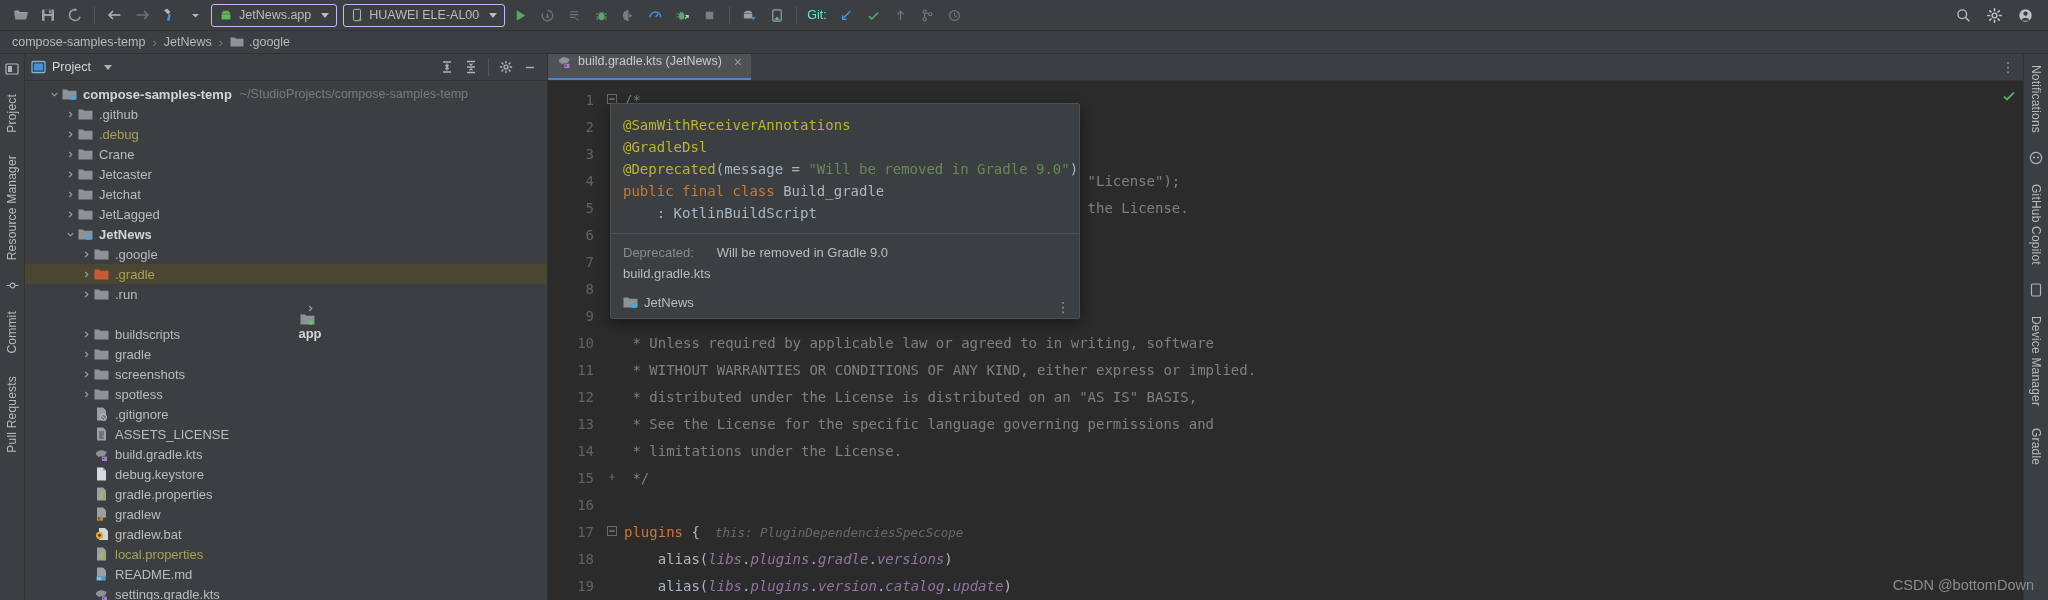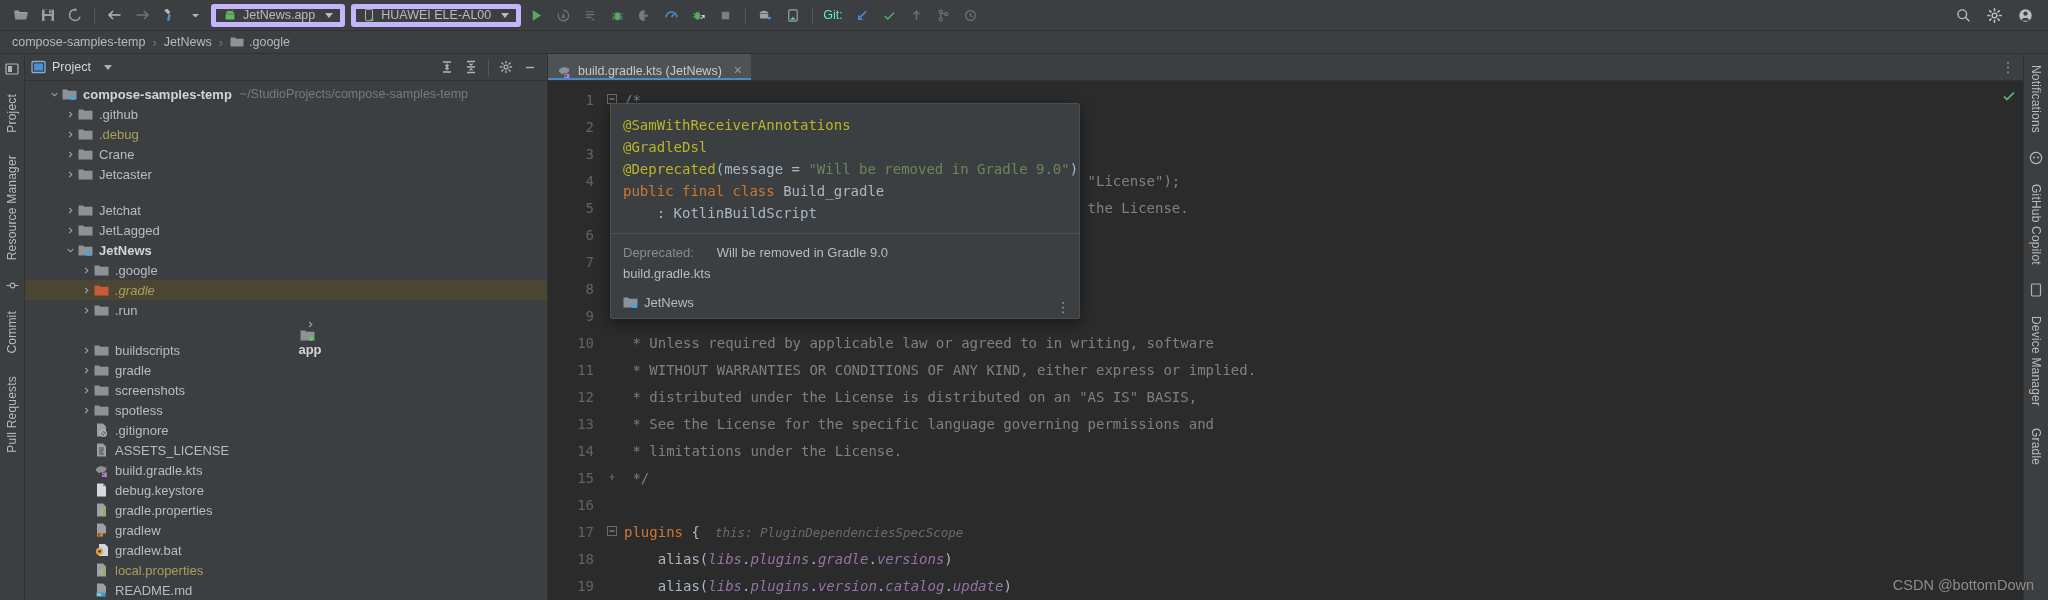--- a/index.html
+++ b/index.html
@@ -23,21 +23,21 @@
     position: relative;
   }
   .tb-group { display: flex; align-items: center; gap: 2px; }
   .tb-btn {
     width: 25px; height: 25px; display: flex; align-items: center;
     justify-content: center; border-radius: 3px; cursor: default;
   }
   .tb-btn svg { display: block; }
   .tb-sep { width: 1px; height: 17px; background: #555759; margin: 0 7px; }
   .combo {
-    height: 23px; border: 5px solid #c4b5fd; border-radius: 3px;
+    height: 23px; border: 1px solid #c4b5fd; border-radius: 3px;
     display: flex; align-items: center; gap: 6px; padding: 0 7px;
     color: #bbbbbb; font-size: 12.5px; margin: 0 3px;
   }
   .combo .caret {
     width: 0; height: 0; border-left: 4px solid transparent;
     border-right: 4px solid transparent; border-top: 5px solid #bbbbbb;
     margin-left: 4px;
   }
   .git-label { color: #5eead4; font-size: 12.5px; margin: 0 7px 0 3px; }
   .tb-right { position: absolute; right: 10px; display: flex; align-items: center; gap: 6px; }
@@ -85,40 +85,40 @@
     margin-left: 13px;
   }
   .pp-tools { margin-left: auto; display: flex; align-items: center; gap: 2px; }
   .pp-tool { width: 22px; height: 22px; display: flex; align-items: center; justify-content: center; }
 
   .tree { flex: 1; overflow: hidden; padding-top: 3px; background: #3c3f41; }
   .trow {
     height: 20px; display: flex; align-items: center; font-size: 13px;
     color: #bbbbbb; white-space: nowrap; padding-right: 6px;
   }
-  .trow.sel { background: #4b4632; font-style: italic; }
+  .trow.sel { background: #4b4632; }
   .tarrow {
     width: 14px; min-width: 14px; display: flex; align-items: center; justify-content: center;
   }
   .tarrow svg { display:block; }
   .ticon { width: 17px; min-width: 17px; margin-right: 5px; display: flex; align-items: center; justify-content: center; }
   .tlabel { font-size: 13px; }
   .tpath { color: #7a7a7a; font-size: 12.5px; margin-left: 8px; }
   .bold { font-weight: bold; color: #d4d4d4; }
   .olive { color: #a8a05a; }
 
   
   .editor-area { flex: 1; display: flex; flex-direction: column; min-width: 0; background: #2b2b2b; }
   .tabbar {
     height: 27px; min-height: 27px; background: #3c3f41;
     display: flex; align-items: stretch; position: relative;
     border-bottom: 1px solid #2f3133;
   }
   .etab {
-    display: flex; align-items: flex-end; gap: 6px; padding: 0 9px;
+    display: flex; align-items: flex-start; gap: 6px; padding: 0 9px;
     background: #4e5254; color: #c9c9c9; font-size: 12.5px;
     border-bottom: 2px solid #4a88c7;
   }
   .etab .close { color: #9a9a9a; font-size: 14px; margin-left: 6px; }
   .tab-right { margin-left: auto; display: flex; align-items: center; padding-right: 8px; }
 
   .code-wrap { flex: 1; display: flex; position: relative; overflow: hidden; background: #2b2b2b; }
   .gutter {
     width: 56px; min-width: 56px; background: #2b2b2b; padding-top: 6px;
     text-align: right; user-select: none;
@@ -521,21 +521,21 @@
                 <path d="M3.5 2L6.5 5l-3 3" stroke="#9fa3a6" stroke-width="1.2" fill="none"></path>
               </svg>
             </span>
             <span class="ticon">
               <svg width="15" height="13" viewBox="0 0 15 13">
                 <path d="M0.5 1.5h4.6l1.1 1.3h8.3v8.7H0.5z" fill="#8d9296"></path>
               </svg>
             </span>
             <span class="tlabel">Jetcaster</span>
           </div>
-          <div class="trow" style="padding-left: 38px; margin-top: 16px;">
+          <div class="trow" style="padding-left: 38px;">
             <span class="tarrow">
               <svg width="9" height="9" viewBox="0 0 10 10">
                 <path d="M3.5 2L6.5 5l-3 3" stroke="#9fa3a6" stroke-width="1.2" fill="none"></path>
               </svg>
             </span>
             <span class="ticon">
               <svg width="15" height="13" viewBox="0 0 15 13">
                 <path d="M0.5 1.5h4.6l1.1 1.3h8.3v8.7H0.5z" fill="#8d9296"></path>
               </svg>
             </span>

